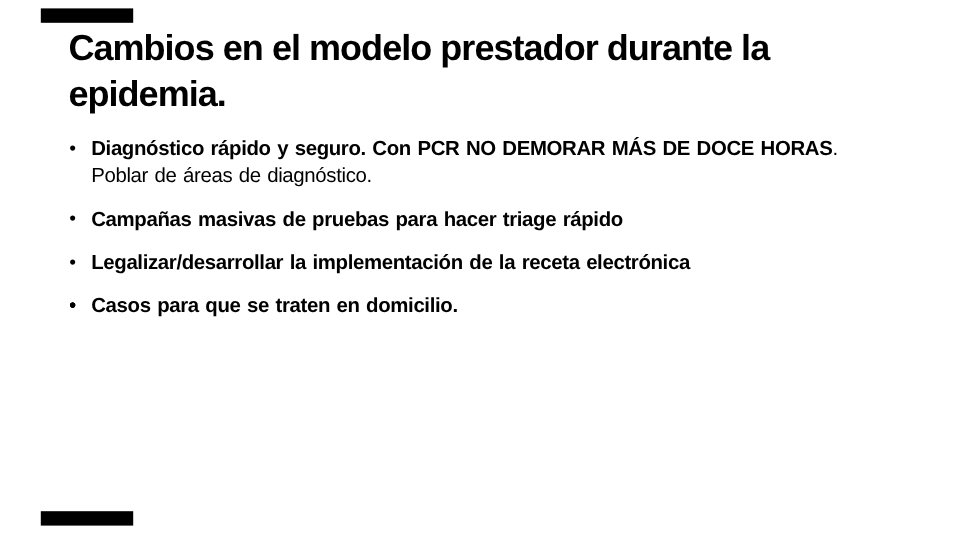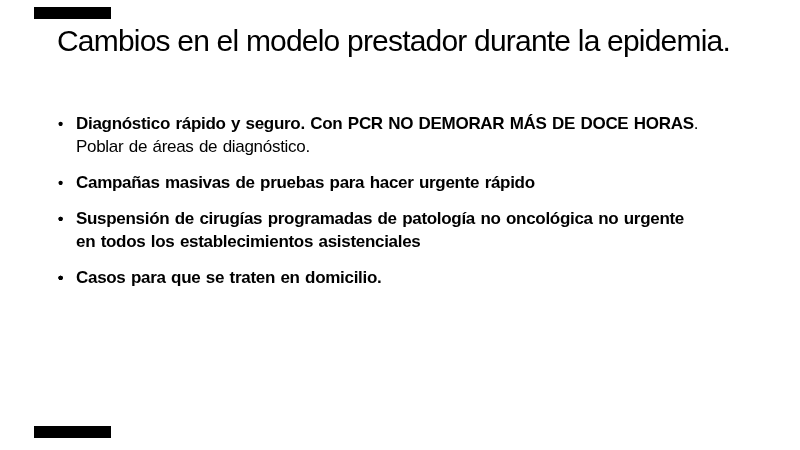--- a/index.html
+++ b/index.html
@@ -25,21 +25,21 @@
   }
   .corner-mark.top { top: 7px; }
   .corner-mark.bottom { top: 426px; }
   .title {
     position: absolute;
     left: 57px;
     top: 22px;
     width: 700px;
     font-size: 30px;
     line-height: 38px;
-    font-weight: 400;
+    font-weight: 700;
     letter-spacing: -0.8px;
     color: #000000;
   }
   .bullets {
     position: absolute;
     left: 58px;
     top: 112px;
     width: 650px;
     margin: 0;
     padding: 0;
@@ -72,27 +72,27 @@
   <div class="corner-mark top"></div>
   <div class="corner-mark bottom"></div>
 
   <div class="title">Cambios en el modelo prestador durante la epidemia.</div>
 
   <ul class="bullets">
     <li>
       <span class="dot">•</span><span class="run-bold">Diagnóstico rápido y seguro. Con PCR NO DEMORAR MÁS DE DOCE HORAS</span><span class="run-regular">. Poblar de áreas de diagnóstico.</span>
     </li>
     <li>
-      <span class="dot">•</span><span class="run-bold">Campañas masivas de pruebas para hacer urgente rápido</span><span class="run-regular"></span>
+      <span class="dot">•</span><span class="run-bold">Campañas masivas de pruebas para hacer triage rápido</span><span class="run-regular"></span>
+    </li>
+    <li>
+      <span class="dot">•</span><span class="run-bold">Legalizar/desarrollar la implementación de la receta electrónica</span><span class="run-regular"></span>
     </li>
     <li>
       <span class="dot">•</span><span class="run-regular"></span>
-    </li>
-    <li>
-      <span class="dot">•</span><span class="run-bold">Suspensión de cirugías programadas de patología no oncológica no urgente en todos los establecimientos asistenciales</span><span class="run-regular"></span>
     </li>
     <li>
       <span class="dot">•</span><span class="run-regular"></span>
     </li>
     <li>
       <span class="dot">•</span><span class="run-regular"></span>
     </li>
     <li>
       <span class="dot">•</span><span class="run-bold">Casos para que se traten en domicilio.</span><span class="run-regular"></span>
     </li>

